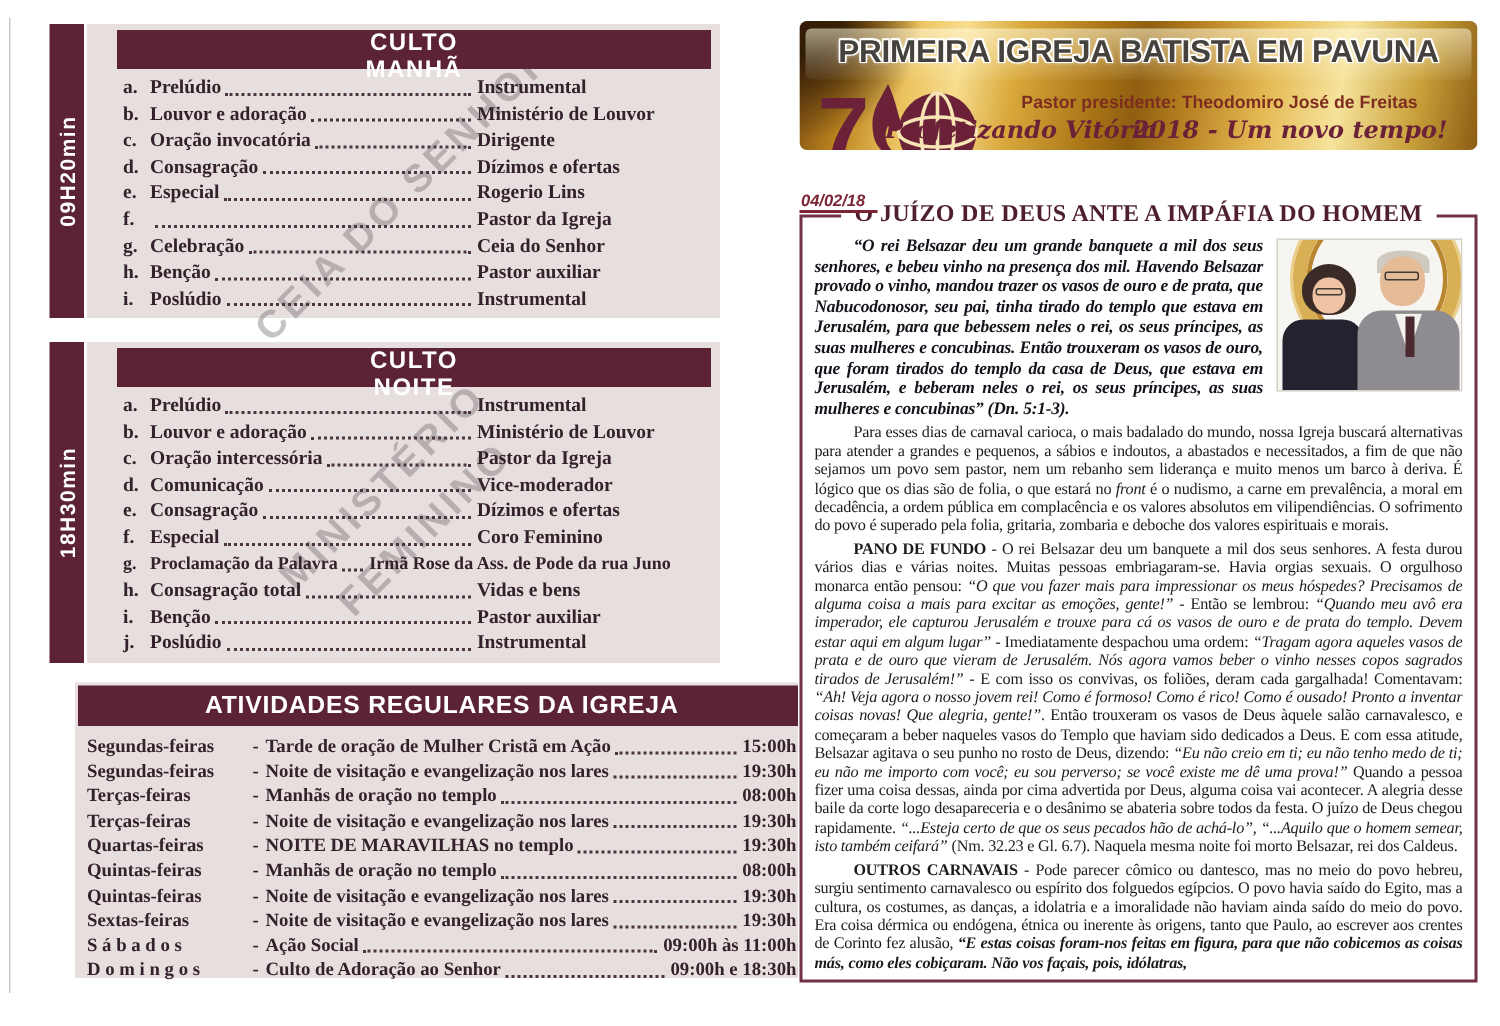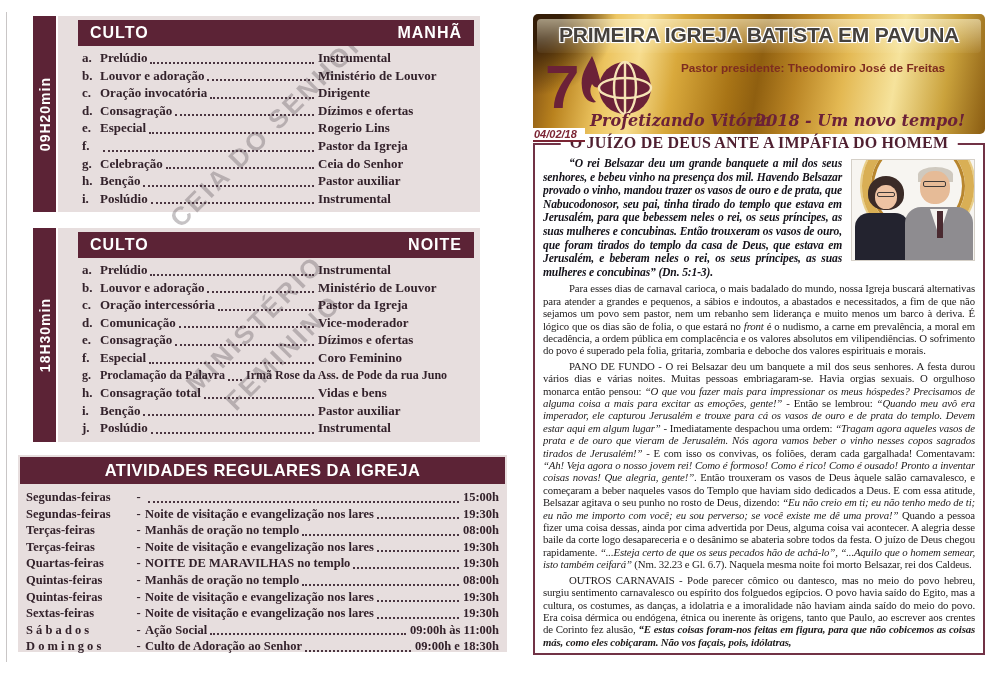--- a/index.html
+++ b/index.html
@@ -12,26 +12,26 @@
   .vbar { position:absolute; width:23px; background:#5c2336; display:flex; align-items:center; justify-content:center; }
   .vbar span { writing-mode:vertical-rl; transform:rotate(180deg);
     font-family:"Liberation Sans", sans-serif; font-weight:bold; font-size:14px;
     color:#ffffff; letter-spacing:1px; white-space:nowrap; }
   #vbar1 { left:33px; top:16px; height:196px; }
   #vbar2 { left:33px; top:228px; height:214px; }
 
   .panel { position:absolute; background:#e7dede; }
   #panel1 { left:58px; top:16px;  width:422px; height:196px; }
   #panel2 { left:58px; top:228px; width:422px; height:214px; }
-  #panel3 { left:18px; top:455px; width:489px; height:197px; }
+  #panel3 { left:50px; top:455px; width:489px; height:197px; }
 
   .culto-head { position:absolute; left:20px; right:6px; top:4px; height:26px;
     background:#5c2336; color:#fff; display:flex; justify-content:space-between; align-items:center;
     font-family:"Liberation Sans", sans-serif; font-weight:bold; font-size:16px;
-    letter-spacing:1px; padding:0 12px; }
+    letter-spacing:1px; padding:0 12px;flex-direction:column; }
   .ativ-head { position:absolute; left:2px; right:2px; top:2px; height:27px;
     background:#5c2336; color:#fff; display:flex; justify-content:center; align-items:center;
     font-family:"Liberation Sans", sans-serif; font-weight:bold; font-size:16.5px; letter-spacing:0.5px; }
 
   .culto-list { position:absolute; left:24px; right:10px; top:34px; bottom:4px; }
   .crow { display:flex; align-items:baseline; height:17.6px;
     font-weight:bold; font-size:13px; color:#33222b; white-space:nowrap; }
   .ltr  { flex:none; width:18px; }
   .lbl  { flex:none; }
   .dots { flex:1 1 auto; min-width:10px; height:1px; border-bottom:2px dotted #4a3540;
@@ -49,21 +49,21 @@
   .atime{ flex:none; }
 
   .wm { position:absolute; left:0; right:0; text-align:center;
     font-family:"Liberation Sans", sans-serif; font-weight:bold; font-size:26px;
     letter-spacing:3px; color:rgba(105,96,102,0.38); pointer-events:none;
     transform:rotate(-45deg); line-height:40px; }
   #wm1 { top:92px; }
   #wm2 { top:70px; }
 
   
-  .banner { position:absolute; left:533px; top:14px; width:452px; height:120px; border-radius:5px; overflow:hidden;
+  .banner { position:absolute; left:533px; top:14px; width:452px; height:86px; border-radius:5px; overflow:hidden;
     background:
       radial-gradient(circle at 1% 2%, rgba(45,24,6,0.92) 0 5%, rgba(45,24,6,0) 17%),
       linear-gradient(100deg, #7a4a12 0%, #b9821e 8%, #ecc45f 17%, #f7dd8f 24%, #d9a93c 32%,
         #a87416 44%, #8f5f10 50%, #b98424 58%, #e3b852 68%, #f6e39c 79%, #caa23c 90%, #8a5c12 100%); }
   .banner::after { content:""; position:absolute; left:4px; right:4px; top:5px; height:34px; border-radius:4px;
     background:linear-gradient(180deg, rgba(255,250,222,0.55), rgba(255,250,222,0.05)); }
   .banner-title { position:absolute; left:0; right:0; top:9px; text-align:center; z-index:2;
     font-family:"Liberation Sans", sans-serif; font-weight:bold; font-size:21px; letter-spacing:-0.2px;
     color:#45413d; text-shadow:1px 1px 0 #fff, -1px -1px 0 #fff, 1px -1px 0 #fff, -1px 1px 0 #fff, 0 0 3px #fff; }
   .logo { position:absolute; left:12px; top:38px; z-index:2; }
@@ -83,21 +83,21 @@
     border:2px solid #713246; box-shadow:inset 0 0 0 1px #fff, 0 0 0 1px #fff; background:#fff; }
   .article-title { position:absolute; top:-11px; left:50%; transform:translateX(-50%);
     background:#fff; padding:0 9px; white-space:nowrap;
     font-weight:bold; font-size:16px; color:#4f1f30; letter-spacing:0.2px; }
   .article-body { position:absolute; left:8px; right:8px; top:12px; bottom:4px; overflow:hidden;
     font-size:10.8px; line-height:12.4px; letter-spacing:-0.15px; color:#1d1a1a; text-align:justify; }
   .article-body p { margin:0 0 3px 0; text-indent:26px; }
   .quote-p { font-weight:bold; font-style:italic; font-size:11.6px; line-height:13.6px; color:#14121a; }
   .rn { }
   .ri { font-style:italic; }
-  .rb { font-weight:normal; }
+  .rb { font-weight:bold; }
   .rbi { font-weight:bold; font-style:italic; }
 
   
   .photo { float:right; width:124px; height:102px; margin:2px 0 5px 9px; position:relative;
     overflow:hidden; background:#f7f5f1; border:1px solid #d5d0c8; }
   .ring { position:absolute; left:10px; top:-30px; width:112px; height:112px; border-radius:50%;
     border:9px solid #d9af55; box-shadow:inset 0 0 0 3px #b8862e, 0 0 0 2px #e9cf8a; }
   .ps { position:absolute; }
   .w-hair { left:16px; top:16px; width:36px; height:34px; background:#3b2b27; border-radius:50% 50% 45% 45%; }
   .w-face { left:23px; top:25px; width:22px; height:24px; background:#eec3a3; border-radius:48%; }
@@ -258,20 +258,21 @@
         </div>
     </div>
   </div>
 
   <div class="panel" id="panel3">
     <div class="ativ-head">ATIVIDADES REGULARES DA IGREJA</div>
     <div class="ativ-list">
       <div class="arow">
           <span class="day">Segundas-feiras</span>
           <span class="sep">-</span>
+          <span class="lbl">Tarde de oração de Mulher Cristã em Ação</span>
           <span class="dots"></span>
           <span class="atime">15:00h</span>
         </div>
       <div class="arow">
           <span class="day">Segundas-feiras</span>
           <span class="sep">-</span>
           <span class="lbl">Noite de visitação e evangelização nos lares</span>
           <span class="dots"></span>
           <span class="atime">19:30h</span>
         </div>

